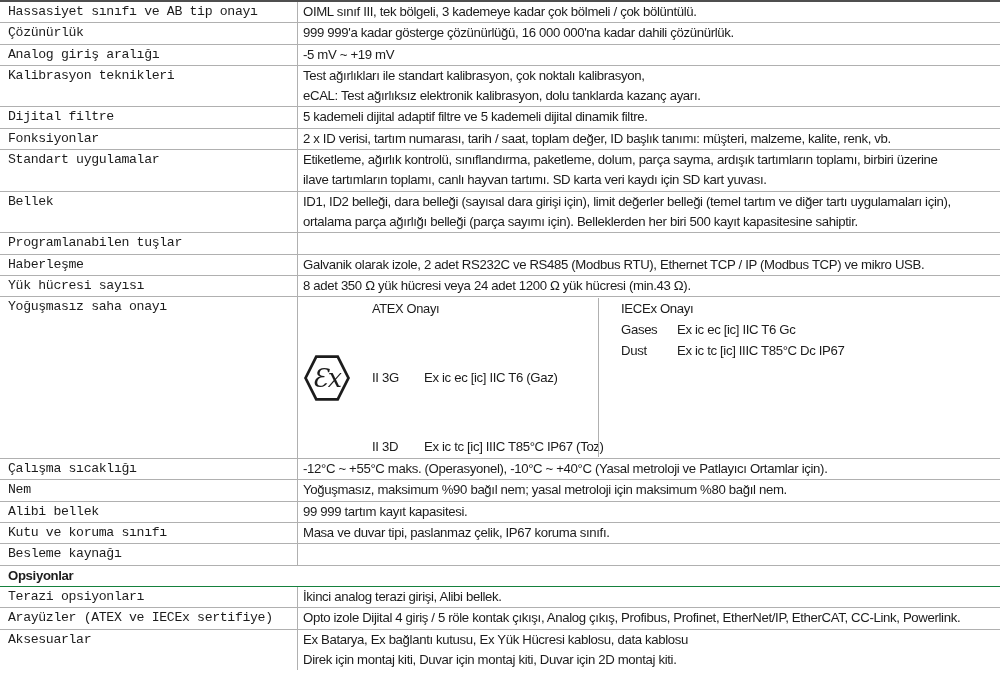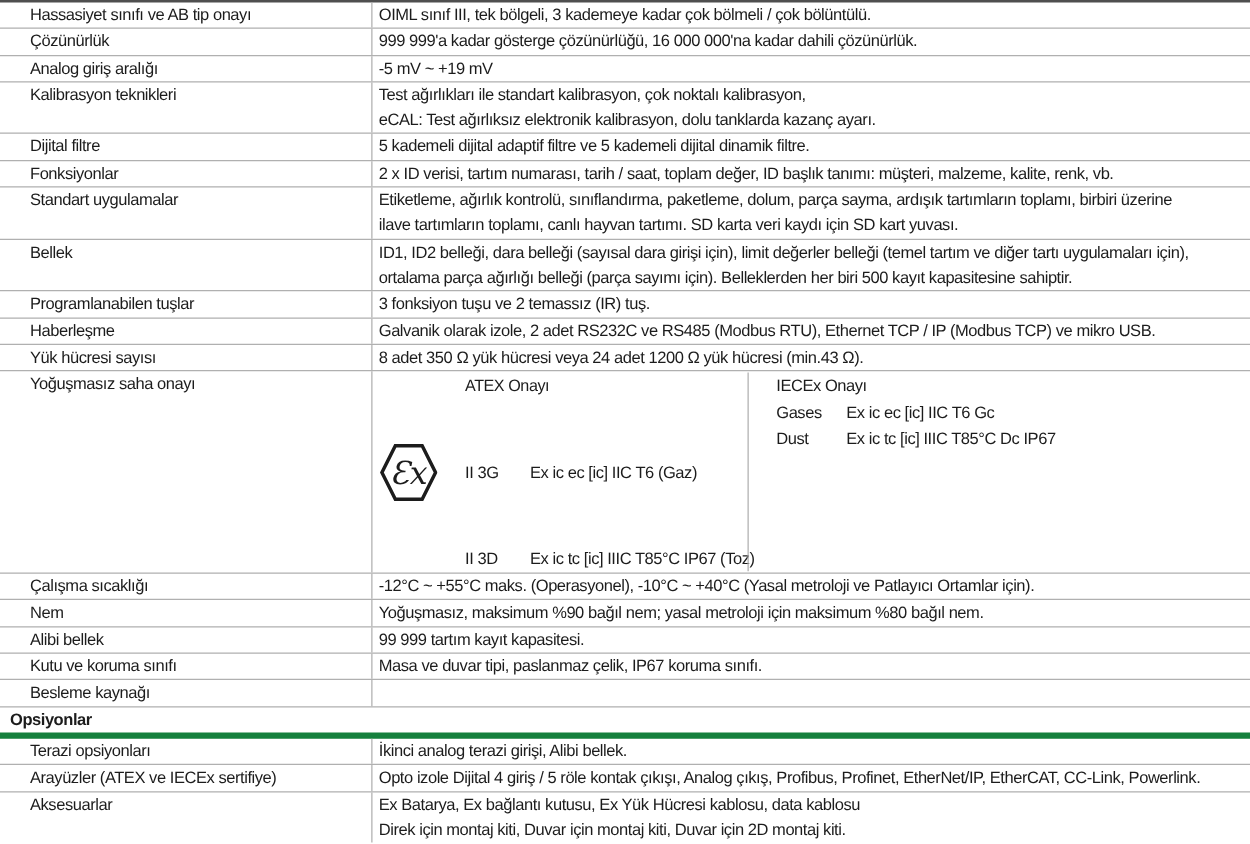--- a/index.html
+++ b/index.html
@@ -23,36 +23,37 @@
   .row {
     display: flex;
     border-bottom: 1px solid #b0b0b0;
     align-items: stretch;
   }
   .row:last-child { border-bottom: none; }
   .cell-label {
     box-sizing: border-box;
     width: 298px;
     flex: 0 0 298px;
-    padding-left: 24px;
+    padding-left: 8px;
     border-right: 1px solid #b0b0b0;
     overflow: hidden;
+    font-family: Liberation Mono, monospace;
   }
   .cell-value {
     flex: 1 1 auto;
     padding-left: 5px;
     overflow: hidden;
   }
   .line {
     line-height: 20.3px;
     white-space: nowrap;
     transform-origin: 0 50%;
   }
   .section-row {
-    border-bottom: 5px solid #15803d;
+    border-bottom: 1px solid #15803d;
     text-align: center;
   }
   .section-row .line {
     font-weight: bold;
     padding-left: 8px;
   }
   
   .atex-wrap {
     display: flex;
     align-items: stretch;
@@ -158,23 +159,20 @@
         <div class="line fit">Bellek</div>
       </div>
       <div class="cell-value">
         <div class="line fit">ID1, ID2 belleği, dara belleği (sayısal dara girişi için), limit değerler belleği (temel tartım ve diğer tartı uygulamaları için),</div>
         <div class="line fit">ortalama parça ağırlığı belleği (parça sayımı için). Belleklerden her biri 500 kayıt kapasitesine sahiptir.</div>
       </div>
     </div>
     <div class="row">
       <div class="cell-label">
         <div class="line fit">Programlanabilen tuşlar</div>
-      </div>
-      <div class="cell-value">
-        <div class="line fit">3 fonksiyon tuşu ve 2 temassız (IR) tuş.</div>
       </div>
     </div>
     <div class="row">
       <div class="cell-label">
         <div class="line fit">Haberleşme</div>
       </div>
       <div class="cell-value">
         <div class="line fit">Galvanik olarak izole, 2 adet RS232C ve RS485 (Modbus RTU), Ethernet TCP / IP (Modbus TCP) ve mikro USB.</div>
       </div>
     </div>

